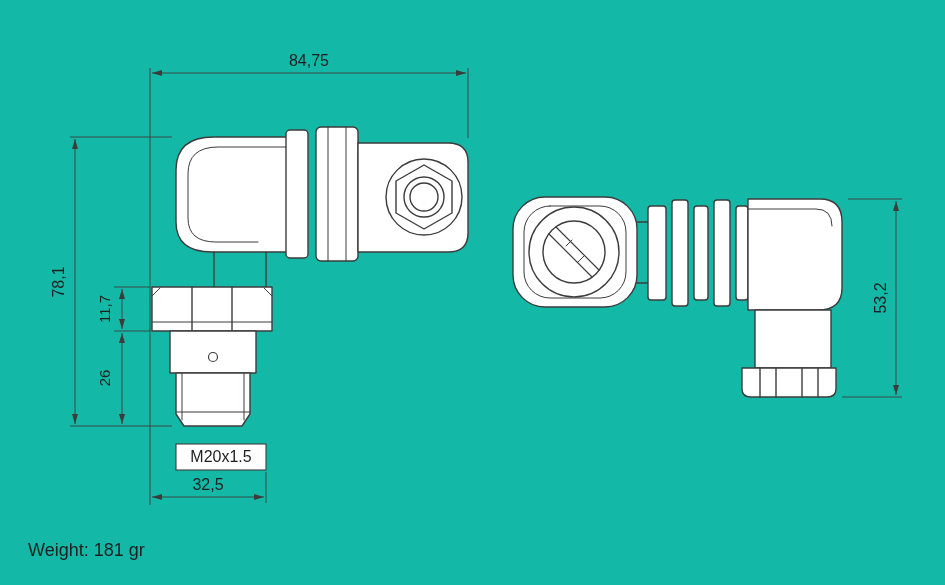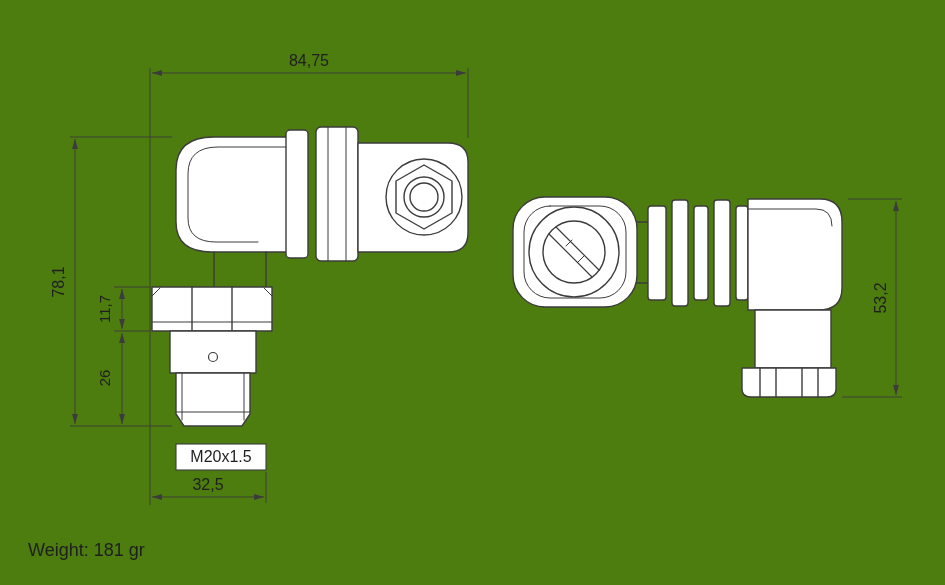--- a/index.html
+++ b/index.html
@@ -8,21 +8,21 @@
     background: #ffffff;
     width: 945px;
     height: 585px;
     overflow: hidden;
     font-family: "Liberation Sans", sans-serif;
   }
   .stage {
     position: relative;
     width: 945px;
     height: 585px;
-    background: #4d7c0f;
+    background: #14b8a6;
   }
   svg text {
     font-family: "Liberation Sans", sans-serif;
     fill: #1f1f1f;
   }
   .part-stroke { stroke: #3c3c3c; fill: none; stroke-width: 1.4; stroke-linejoin: round; stroke-linecap: round; }
   .dim-stroke  { stroke: #3c3c3c; fill: none; stroke-width: 0.9; }
 </style>
 </head>
 <body>

